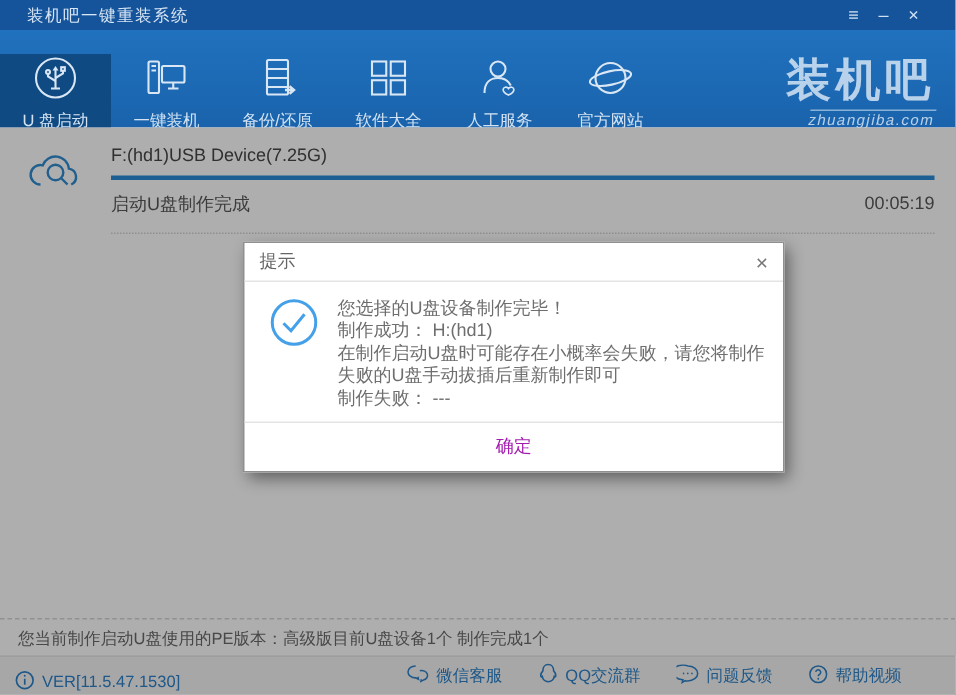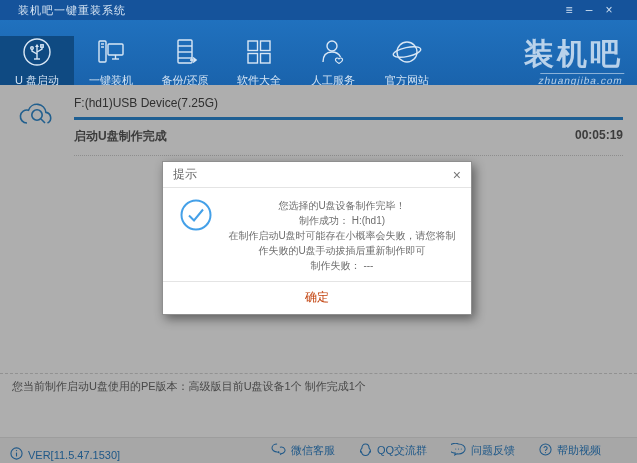--- a/index.html
+++ b/index.html
@@ -36,32 +36,31 @@
     color:rgba(230,240,250,0.78);
   }
   .nav-logo-main { font-size:30px; font-weight:bold; letter-spacing:3px; line-height:32px; }
   .nav-logo-domain {
     font-size:10px; letter-spacing:1px; border-top:1px solid rgba(230,240,250,0.55);
     display:inline-block; padding-top:1px; transform:skewX(-12deg);
   }
   
   .content {
     position:absolute; top:85px; left:0; right:0; bottom:0;
-    background:#f5f5f5; display:flex; flex-direction:column;gap:39px;
+    background:#f5f5f5; display:flex; flex-direction:column;
   }
   .task-row { display:flex; padding-top:8px; }
   .cloud-wrap { width:74px; display:flex; justify-content:center; padding-top:4px; }
   .task-main { flex:1; padding-right:14px; }
   .device-name { font-size:12px; color:#444; padding:3px 0 7px; }
   .progress-track { height:3px; background:#d9e6f2; }
   .progress-fill { height:3px; background:#2b87cf; }
   .task-status-row {
     display:flex; justify-content:space-between; font-size:12px; color:#555;
     padding:8px 0 10px;
-    font-weight:bold;
   }
   .dotted-sep { border-top:1px dotted #c9c9c9; }
   .spacer { flex:1; }
   .pe-row {
     border-top:1px dashed #cccccc; display:flex; justify-content:flex-start;
     font-size:11px; color:#666; padding:5px 12px 4px;
   }
   .bottom-bar {
     height:26px; background:#ececec; border-top:1px solid #dddddd;
     display:flex; align-items:center; padding:0 10px; font-size:11px;
@@ -69,34 +68,34 @@
   .version { color:#2d7dc0; display:flex; align-items:center; gap:5px;margin-top:8px; }
   .bottom-links { margin-left:auto; display:flex; gap:24px; padding-right:26px; }
   .bottom-link { color:#2d7dc0; display:flex; align-items:center; gap:5px; cursor:default; }
   
   .dim-overlay {
     position:absolute; top:85px; left:0; right:0; bottom:0;
     background:rgba(0,0,0,0.29); z-index:5;
   }
   
   .modal {
-    position:absolute; left:162px; top:161px; width:310px; z-index:10;
+    position:absolute; left:162px; top:161px; width:361px; z-index:10;
     background:#ffffff; border:1px solid #8f8f8f;
     box-shadow:3px 4px 10px rgba(0,0,0,0.45);
   }
   .modal-header {
     height:26px; display:flex; align-items:center; padding:0 10px;
     border-bottom:1px solid #e4e4e4; font-size:12px; color:#666;
   }
   .modal-close { margin-left:auto; color:#777; font-size:14px; line-height:14px; cursor:default; }
   .modal-body { display:flex; padding:10px 12px 8px 16px; }
-  .modal-text { margin-left:12px; flex:1; font-size:10px; color:#6e6e6e; line-height:15px;text-align:center; }
+  .modal-text { margin-left:12px; flex:1; font-size:12px; color:#6e6e6e; line-height:15px; }
   .modal-footer {
     border-top:1px solid #e4e4e4; text-align:center;
-    padding:7px 0 8px; font-size:12px; color:#c2410c; cursor:default;
+    padding:7px 0 8px; font-size:12px; color:#a21caf; cursor:default;
   }
 </style>
 </head>
 <body>
 
 <div class="window">
 
   <div class="titlebar">
     <span class="titlebar-title">装机吧一键重装系统</span>
     <span class="titlebar-controls">

